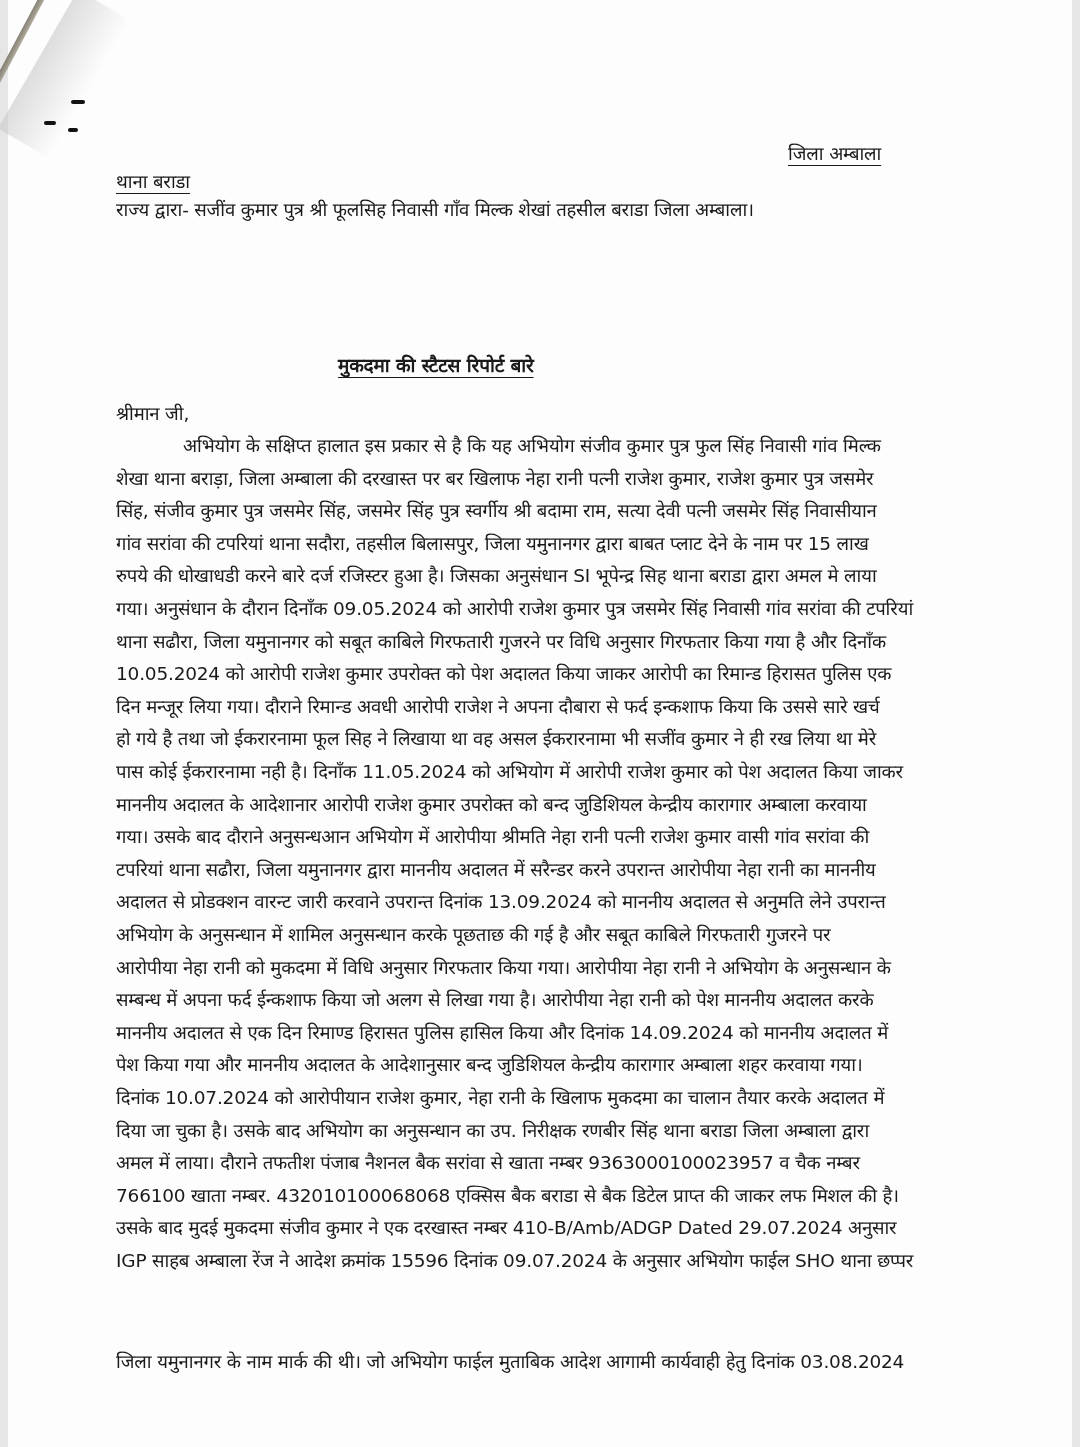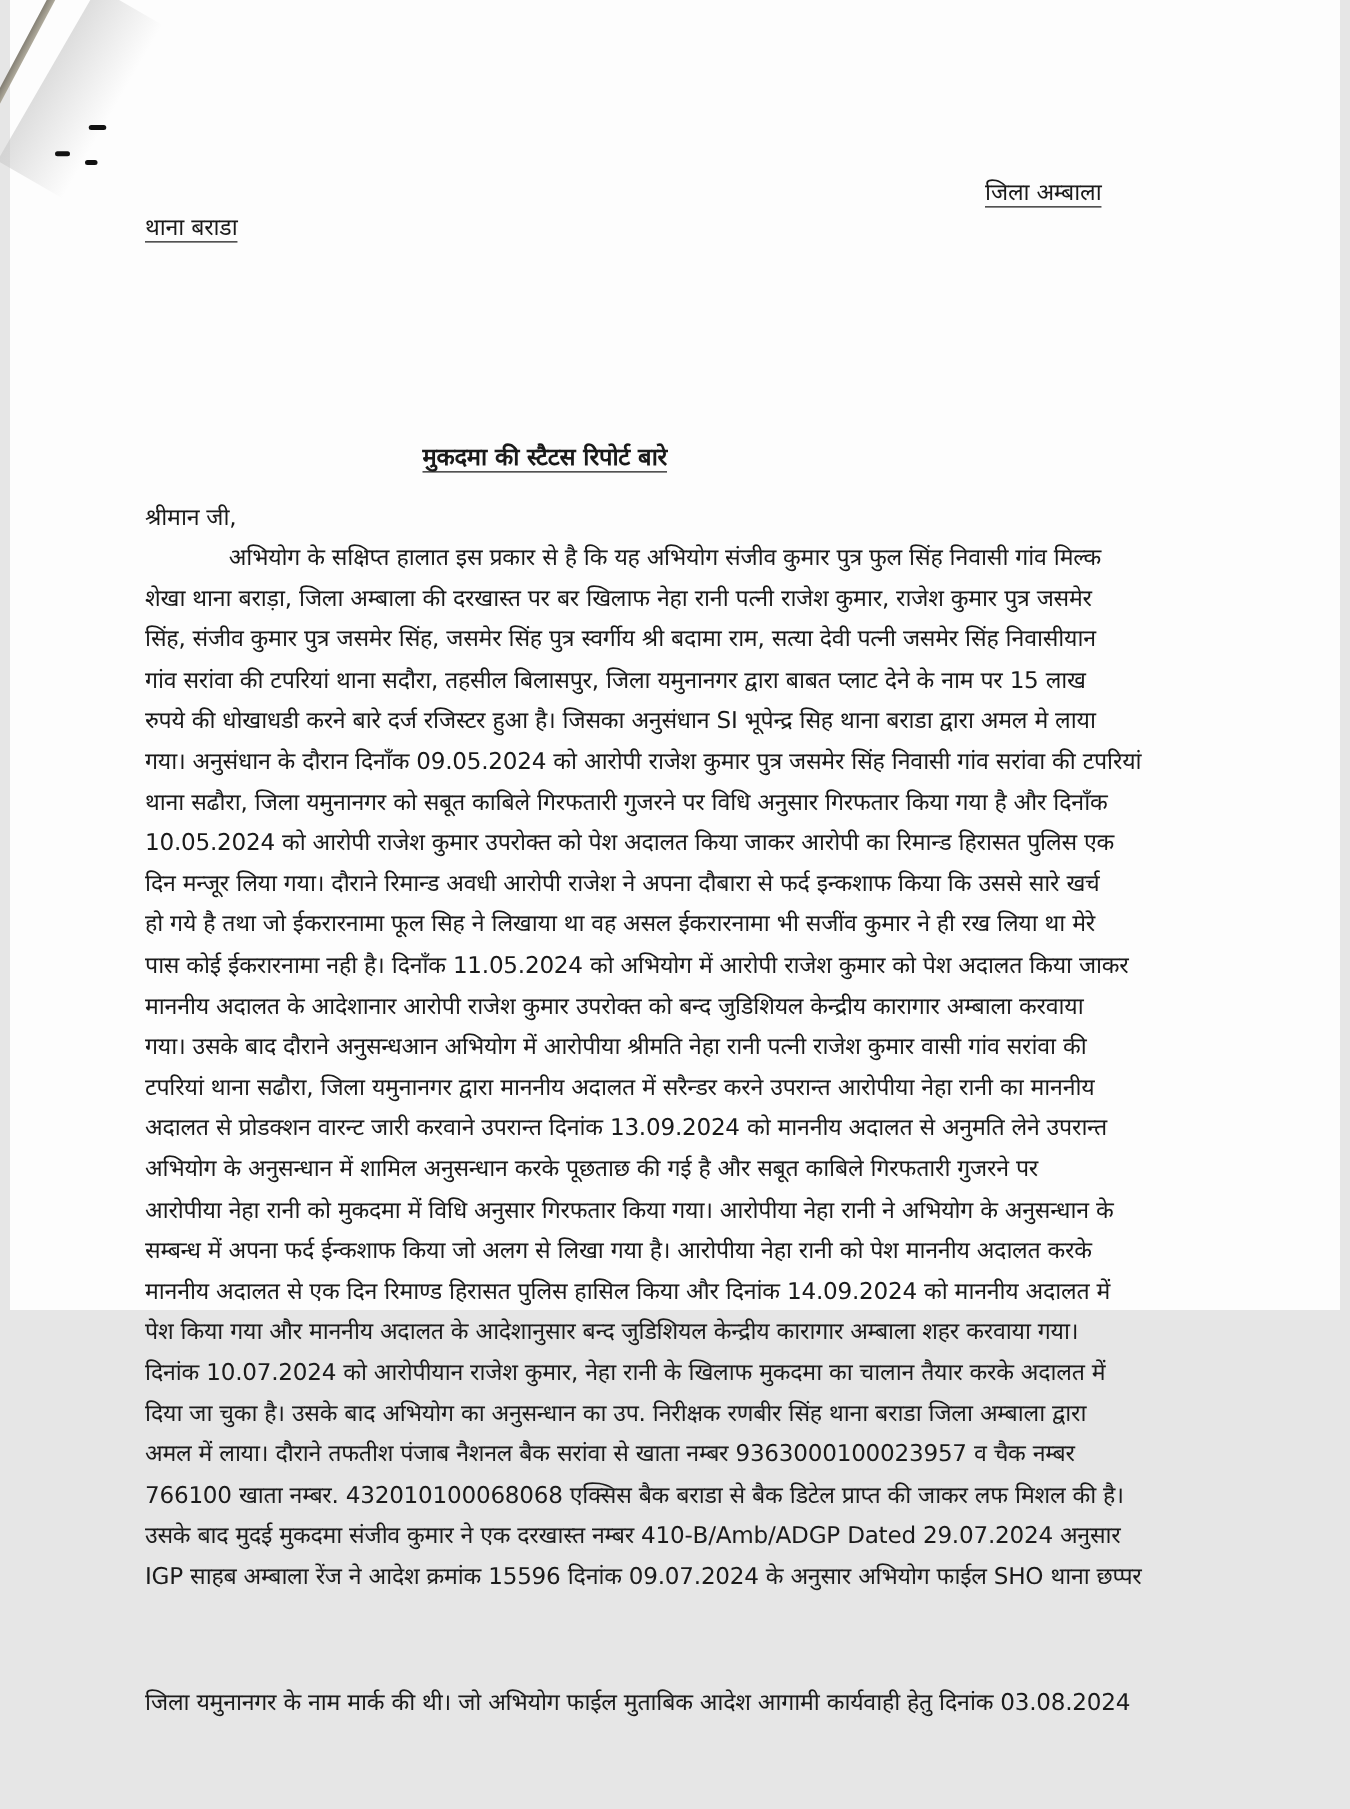--- a/index.html
+++ b/index.html
@@ -4,21 +4,21 @@
 <style>
   html, body { margin: 0; padding: 0; }
   body {
     width: 1080px; height: 1447px;
     background: #e6e6e6;
     position: relative; overflow: hidden;
     font-family: "DejaVu Sans", "Liberation Sans", sans-serif;
     color: #1a1a1a;
   }
   .page {
-    position: absolute; left: 8px; top: 0; width: 1064px; height: 1048px;
+    position: absolute; left: 8px; top: 0; width: 1064px; height: 1447px;
     background: #fdfdfd;
   }
   .pen {
     position: absolute; left: 40px; top: -20px; width: 6px; height: 240px;
     background: linear-gradient(90deg,#6f6a5d,#a39d8c);
     transform: rotate(28deg); transform-origin: top left; opacity: .85;
   }
   .pen-shadow {
     position: absolute; left: 70px; top: -10px; width: 60px; height: 160px;
     background: linear-gradient(90deg, rgba(200,200,200,.6), rgba(255,255,255,0));
@@ -34,20 +34,21 @@
 
 <div class="page">
   <div class="pen-shadow"></div>
   <div class="pen"></div>
   <div class="mark" style="left:63px;top:100px;width:14px;"></div>
   <div class="mark" style="left:36px;top:121px;width:12px;"></div>
   <div class="mark" style="left:60px;top:128px;width:10px;"></div>
 
   <div class="line u" style="left:780px;top:140px;">जिला अम्बाला</div>
   <div class="line u" style="left:108px;top:168px;">थाना बराडा</div>
+  <div class="line" style="left:108px;top:196px;">राज्य द्वारा- सजींव कुमार पुत्र श्री फूलसिह निवासी गाँव मिल्क शेखां तहसील बराडा जिला अम्बाला।</div>
 
   <div class="line u title" style="left:330px;top:352px;">मुकदमा की स्टैटस रिपोर्ट बारे</div>
   <div class="line" style="left:108px;top:400px;">श्रीमान जी,</div>
 
   <div id="body-lines">
       <div class="line" style="left: 175px; top: 432px;">अभियोग के सक्षिप्त हालात इस प्रकार से है कि यह अभियोग संजीव कुमार पुत्र फुल सिंह निवासी गांव मिल्क</div>
       <div class="line" style="left: 108px; top: 464.6px;">शेखा थाना बराड़ा, जिला अम्बाला की दरखास्त पर बर खिलाफ नेहा रानी पत्नी राजेश कुमार, राजेश कुमार पुत्र जसमेर</div>
       <div class="line" style="left: 108px; top: 497.2px;">सिंह, संजीव कुमार पुत्र जसमेर सिंह, जसमेर सिंह पुत्र स्वर्गीय श्री बदामा राम, सत्या देवी पत्नी जसमेर सिंह निवासीयान</div>
       <div class="line" style="left: 108px; top: 529.8px;">गांव सरांवा की टपरियां थाना सदौरा, तहसील बिलासपुर, जिला यमुनानगर द्वारा बाबत प्लाट देने के नाम पर 15 लाख</div>
       <div class="line" style="left: 108px; top: 562.4px;">रुपये की धोखाधडी करने बारे दर्ज रजिस्टर हुआ है। जिसका अनुसंधान SI भूपेन्द्र सिह थाना बराडा द्वारा अमल मे लाया</div>

